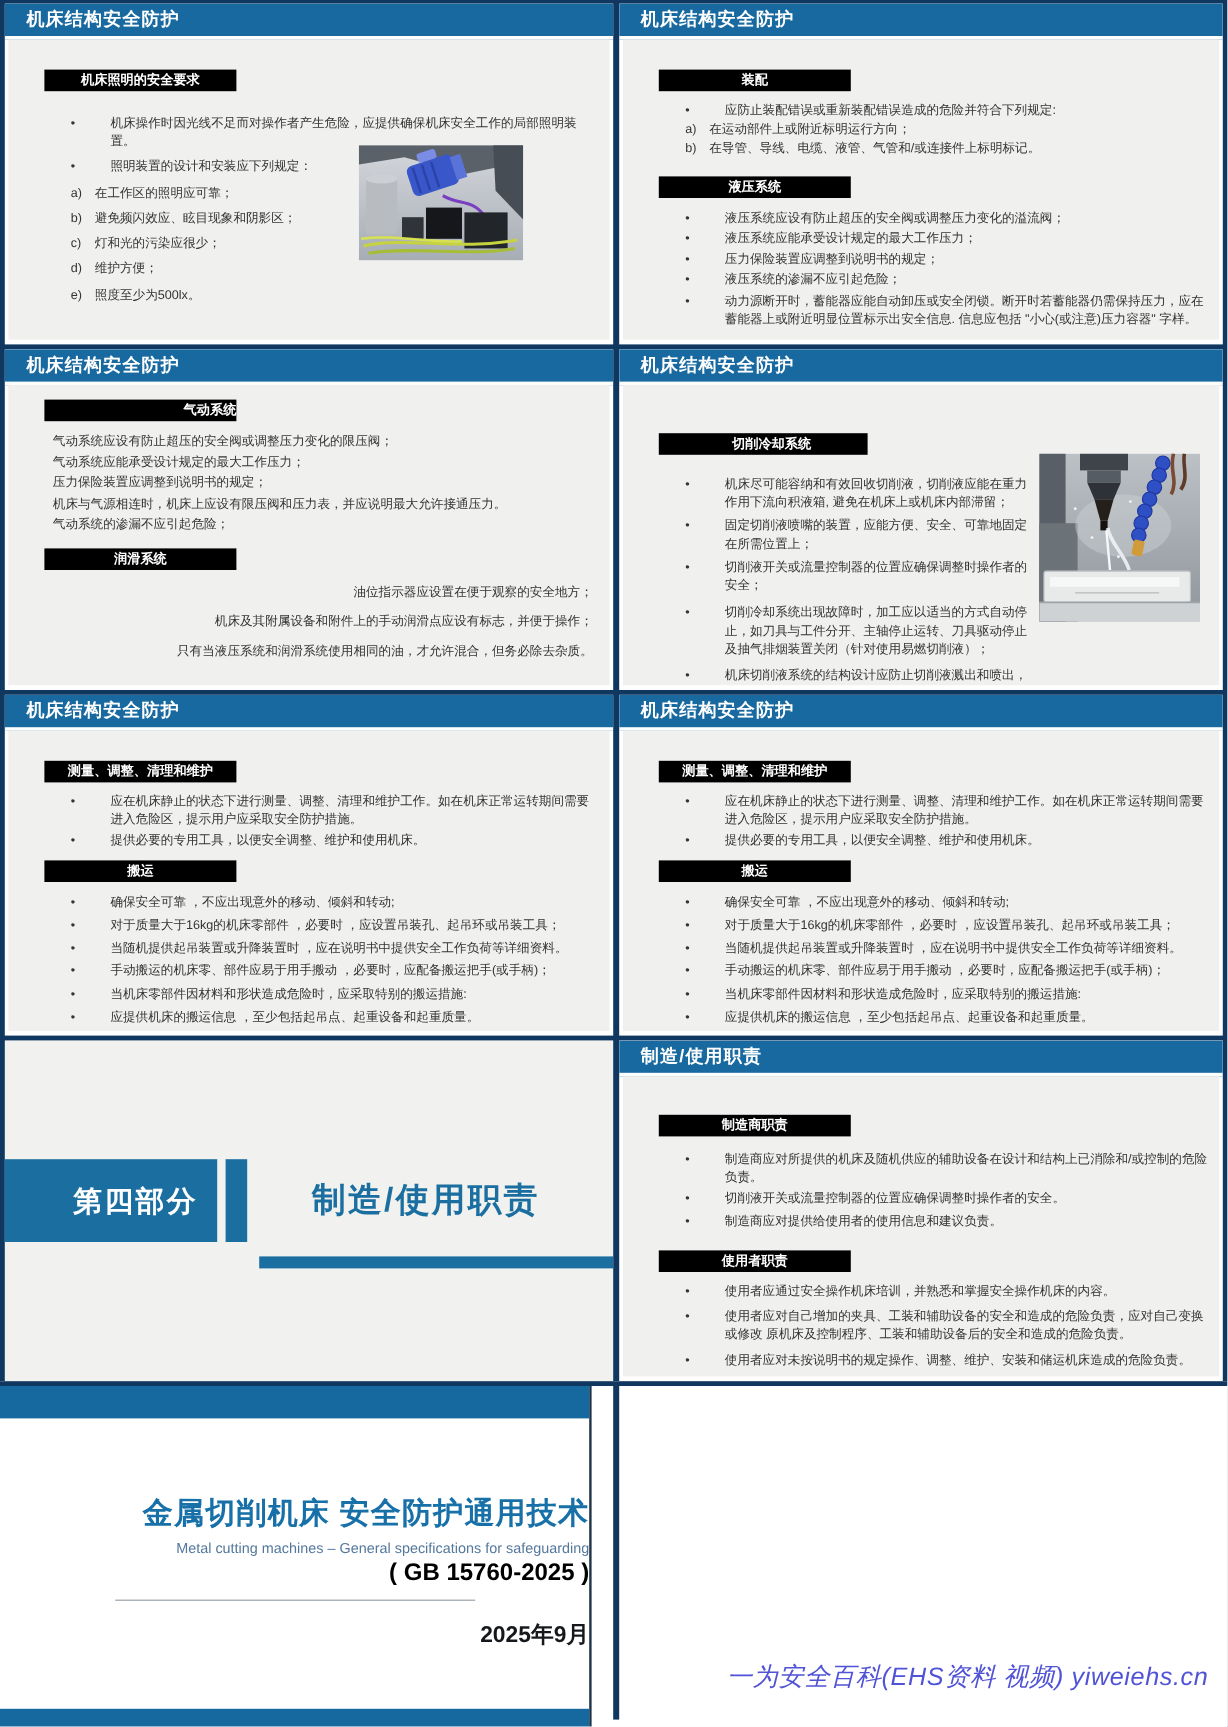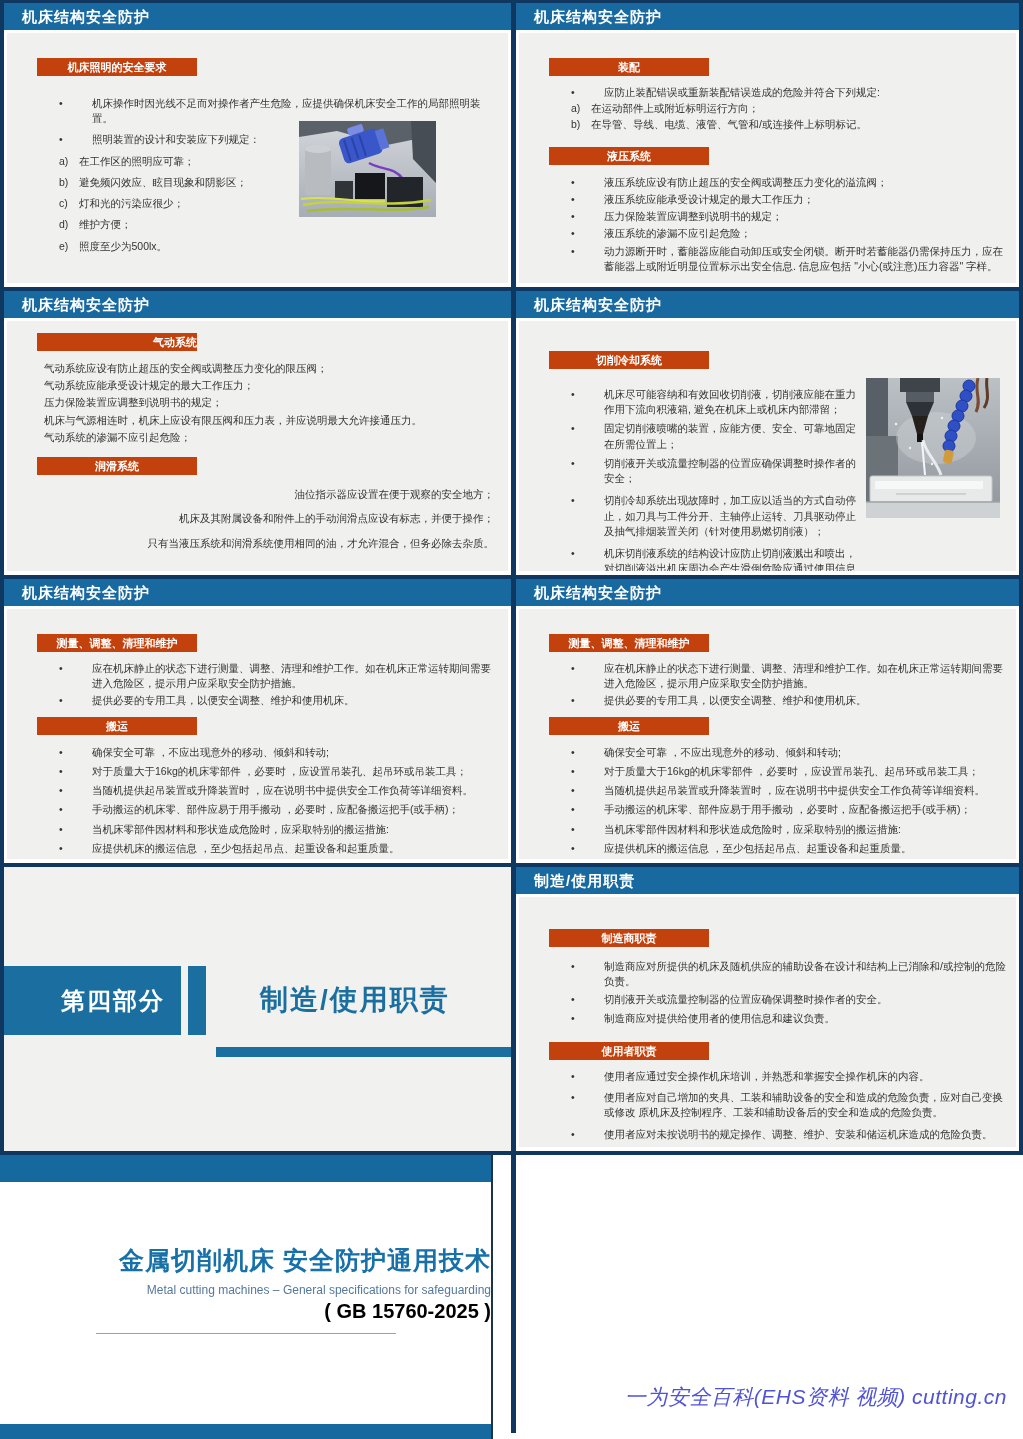--- a/index.html
+++ b/index.html
@@ -7,21 +7,21 @@
   .board{width:1023px;height:1439px;position:relative;background:#fff;overflow:hidden;}
   
   .grid{width:1023px;height:1151px;background:#10375f;display:grid;
         grid-template-columns:507px 503px;grid-template-rows:repeat(4,284px);
         gap:4px 5px;padding:3px 4px 0 4px;box-sizing:border-box;}
   .slide{background:#fff;display:flex;flex-direction:column;overflow:hidden;}
   .sl-header{height:27px;flex:none;background:#17699f;color:#fff;font-weight:bold;
              font-size:15px;line-height:27px;padding-left:18px;letter-spacing:1px;
              border-bottom:3px solid #fdfdfd;}
   .sl-body{flex:1;background:#f0f1ee;margin:0 3px 4px 3px;position:relative;overflow:hidden;}
-  .secbox{width:160px;height:18px;background:#c2410c;color:#fff;font-size:11px;
+  .secbox{width:160px;height:18px;background:#000000;color:#fff;font-size:11px;
           font-weight:bold;text-align:center;line-height:18px;margin-left:30px;}
   .items{list-style:none;margin:10px 0 0 0;padding:0 10px 0 40px;font-size:10.5px;
          color:#333;line-height:1.45;}
   .items li{display:flex;margin-bottom:6px;}
   .items .m{flex:none;width:45px;text-align:left;padding-left:12px;box-sizing:border-box;}
   .items .m.lt{width:32px;}
   .items .t{flex:1;}
   .plain{margin:10px 0 0 0;padding:0 14px 0 37px;font-size:10.5px;color:#333;line-height:1.45;}
   .plain p{margin:0 0 2px 0;}
   .plain.loose p{margin:0 0 9px 0;}
@@ -185,21 +185,21 @@
           <p>油位指示器应设置在便于观察的安全地方；</p>
           <p>机床及其附属设备和附件上的手动润滑点应设有标志，并便于操作；</p>
           <p>只有当液压系统和润滑系统使用相同的油，才允许混合，但务必除去杂质。</p>
         </div>
       </div>
     </div>
 
     <div class="slide">
       <div class="sl-header">机床结构安全防护</div>
       <div class="sl-body">
-        <div class="secbox" style="margin-top:30px;">切削冷却系统</div>
+        <div class="secbox" style="margin-top:40px;padding-left:14px;">切削冷却系统</div>
         <ul class="items" style="margin-top:18px;padding-right:158px;">
           <li style="margin-bottom:4px;">
               <span class="m">•</span>
               <span class="t">机床尽可能容纳和有效回收切削液，切削液应能在重力作用下流向积液箱, 避免在机床上或机床内部滞留；</span>
             </li>
           <li style="margin-bottom:4px;">
               <span class="m">•</span>
               <span class="t">固定切削液喷嘴的装置，应能方便、安全、可靠地固定在所需位置上；</span>
             </li>
           <li style="margin-bottom:7px;">
@@ -395,18 +395,19 @@
 
   <div class="bottom">
     <div class="vstrip"></div>
     <div class="cover">
       <div class="cover-band"></div>
       <div class="cover-body">
         <div class="cover-title">金属切削机床 安全防护通用技术</div>
         <div class="cover-en">Metal cutting machines – General specifications for safeguarding</div>
         <div class="cover-gb">( GB 15760-2025 )</div>
         <hr class="cover-hr">
+        <div class="cover-date">2025年9月</div>
       </div>
       <div class="cover-band-b"></div>
     </div>
-    <div class="brand">一为安全百科(EHS资料 视频) cutting.cn</div>
+    <div class="brand">一为安全百科(EHS资料 视频) yiweiehs.cn</div>
   </div>
 </div>
 
 </body></html>

